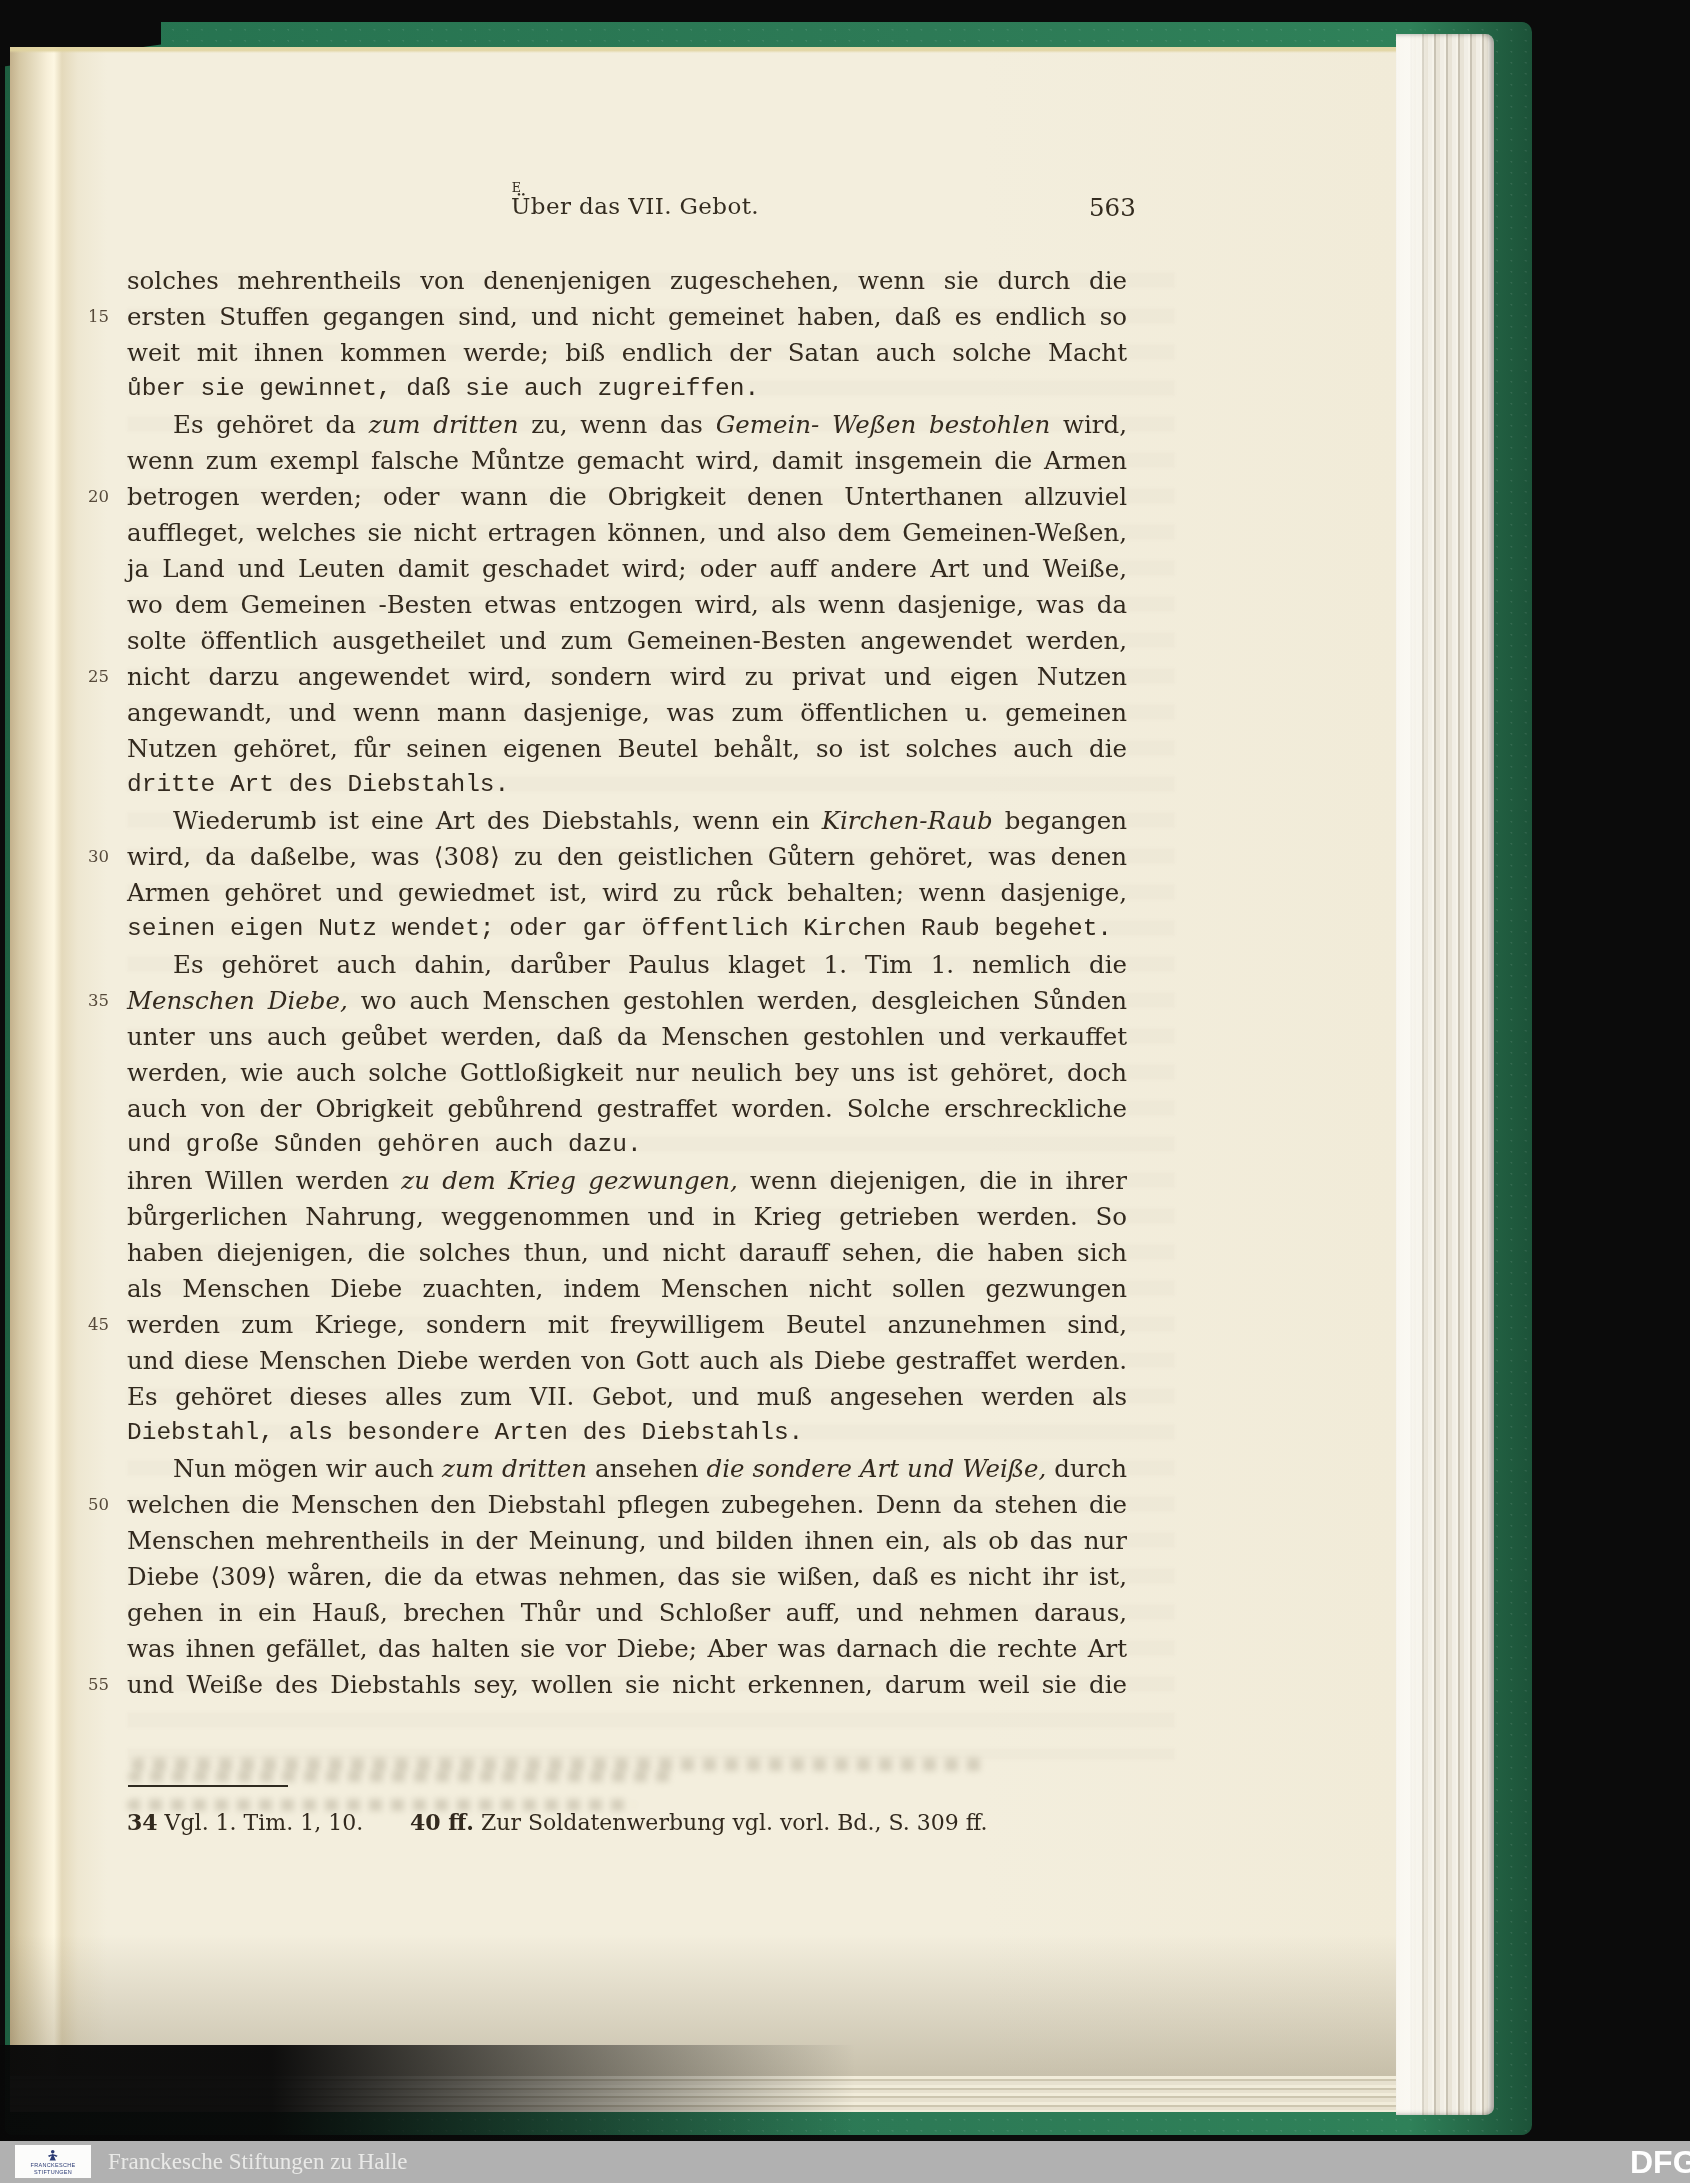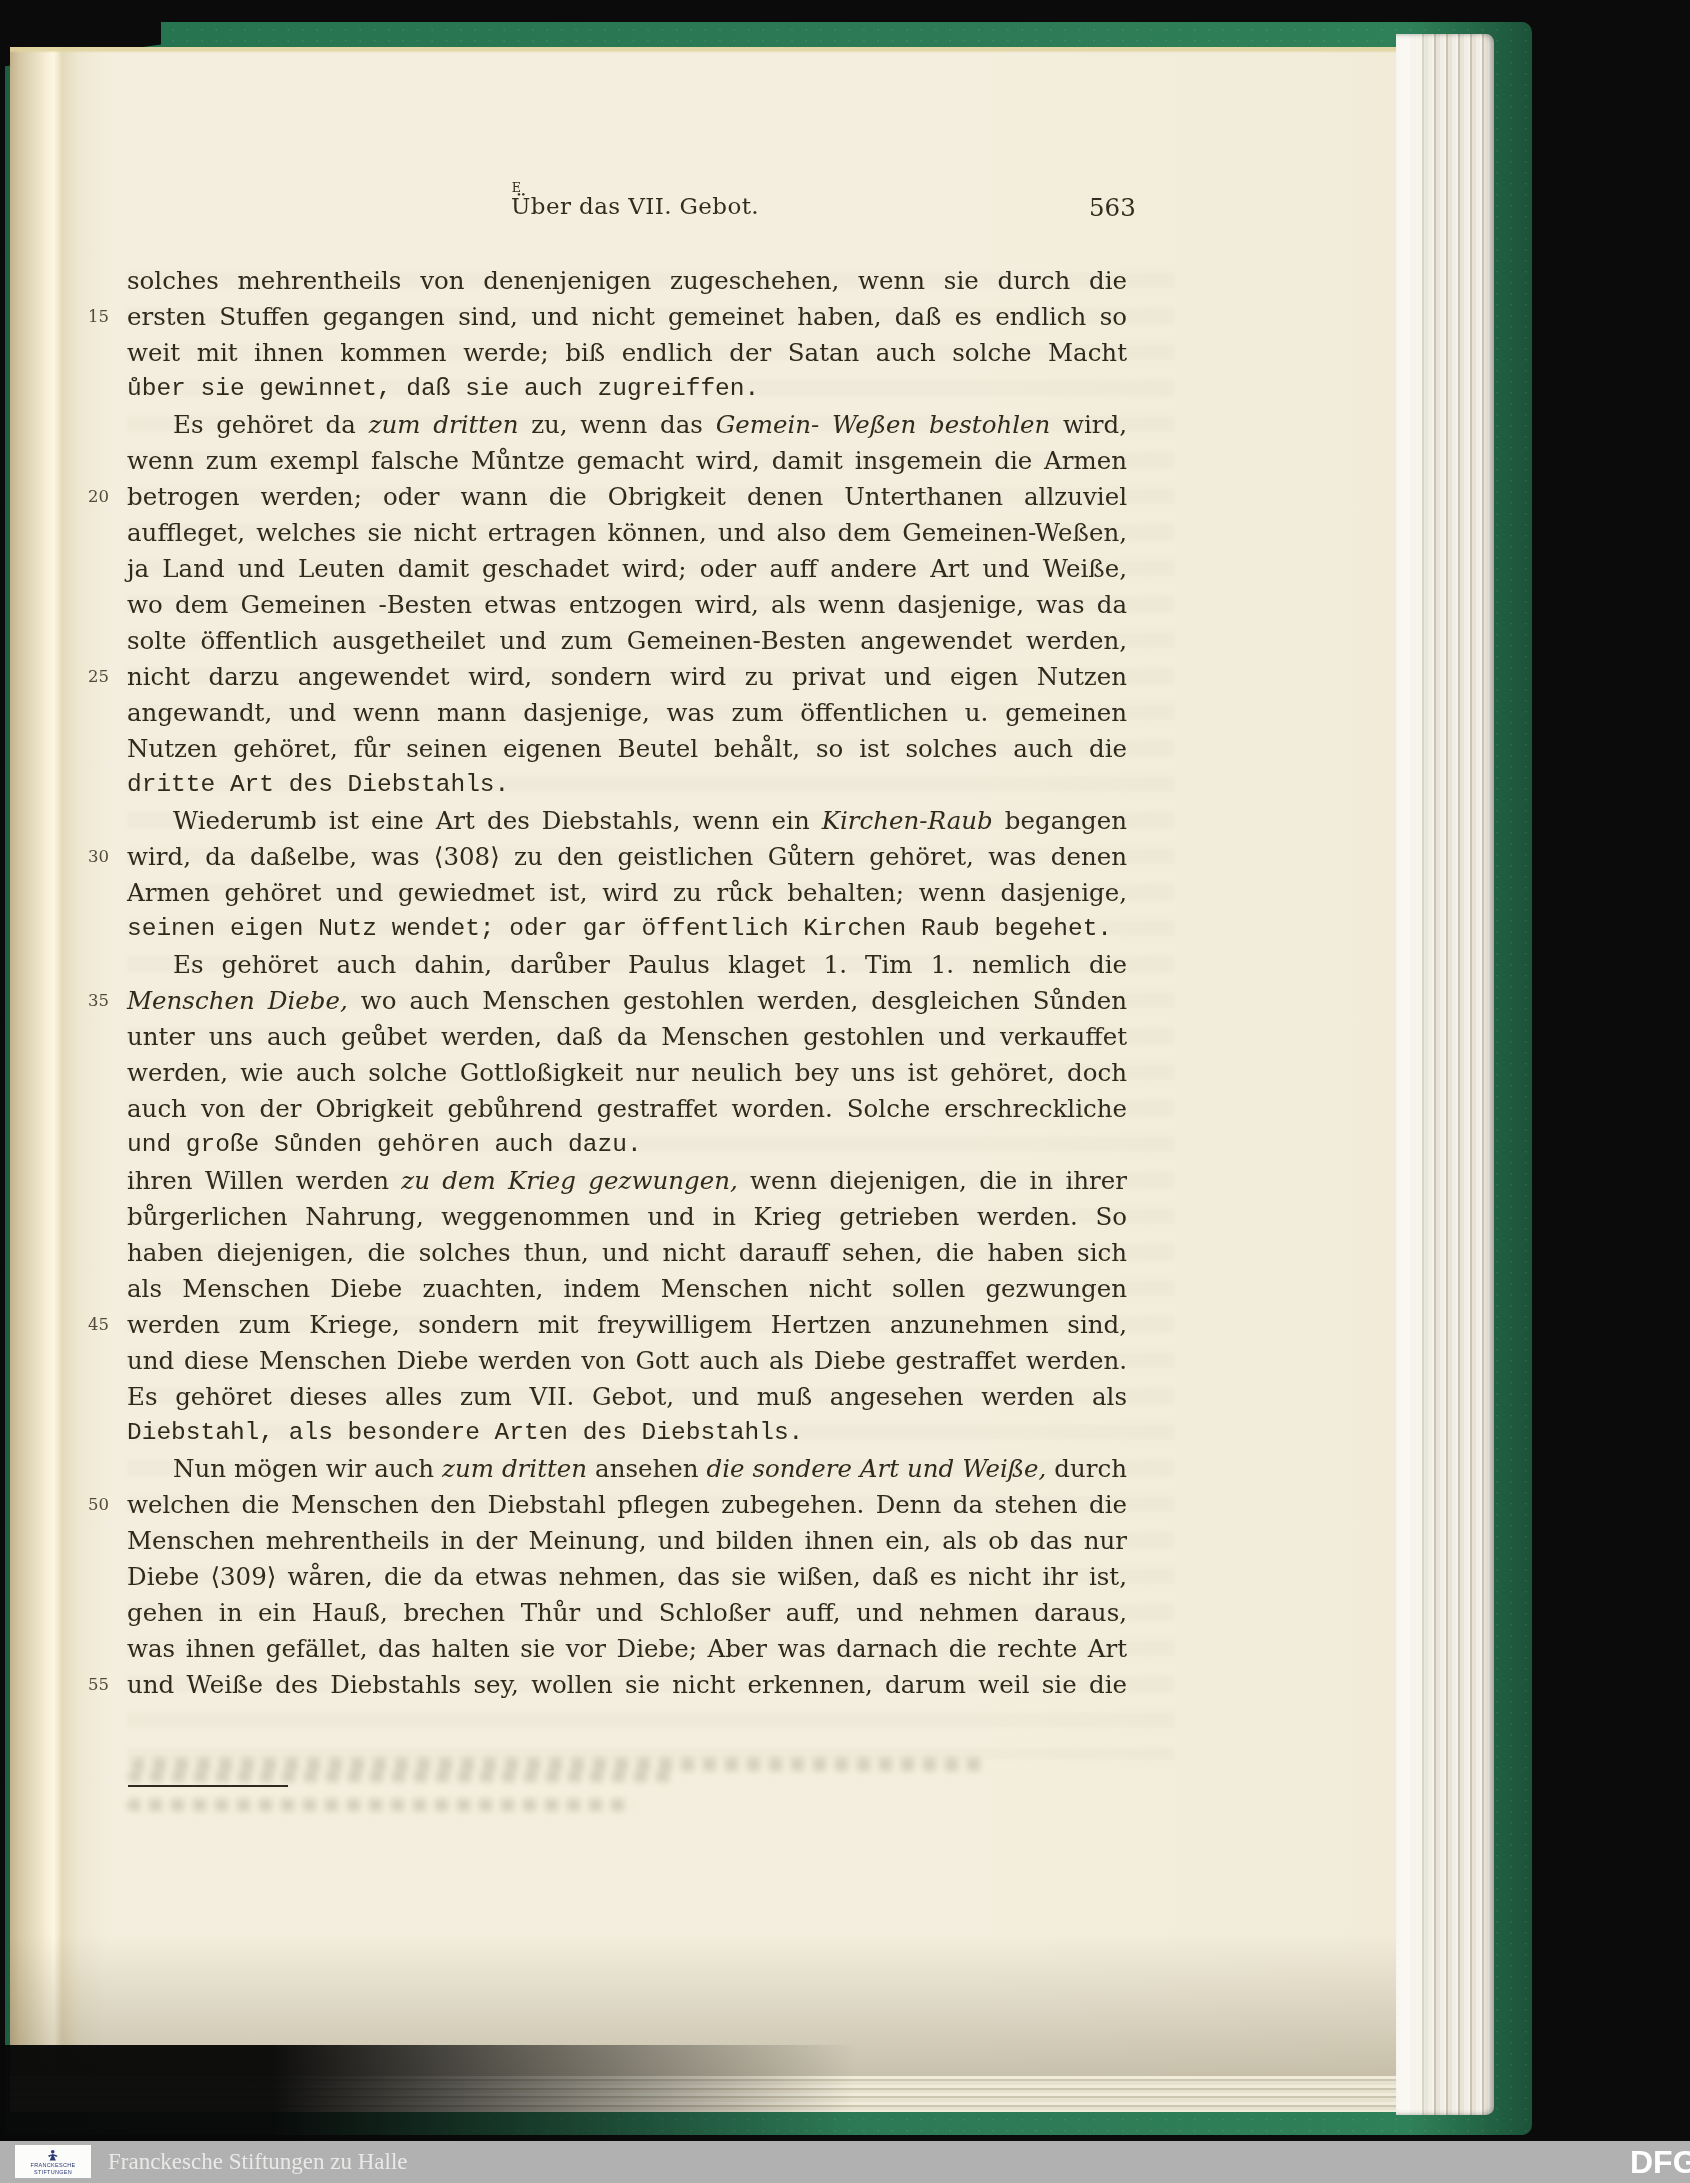--- a/index.html
+++ b/index.html
@@ -113,38 +113,42 @@
       <div class="line indent"><span>Es gehöret auch dahin, darůber Paulus klaget 1. Tim 1. nemlich die</span></div>
       <div class="line"><span class="lineno">35</span><span class="it">Menschen Diebe,</span><span> wo auch Menschen gestohlen werden, desgleichen Sůnden</span></div>
       <div class="line"><span>unter uns auch geůbet werden, daß da Menschen gestohlen und verkauffet</span></div>
       <div class="line"><span>werden, wie auch solche Gottloßigkeit nur neulich bey uns ist gehöret, doch</span></div>
       <div class="line"><span>auch von der Obrigkeit gebůhrend gestraffet worden. Solche erschreckliche</span></div>
       <div class="line para-end"><span>und große Sůnden gehören auch dazu.</span></div>
       <div class="line"><span>ihren Willen werden </span><span class="it">zu dem Krieg gezwungen,</span><span> wenn diejenigen, die in ihrer</span></div>
       <div class="line"><span>bůrgerlichen Nahrung, weggenommen und in Krieg getrieben werden. So</span></div>
       <div class="line"><span>haben diejenigen, die solches thun, und nicht darauff sehen, die haben sich</span></div>
       <div class="line"><span>als Menschen Diebe zuachten, indem Menschen nicht sollen gezwungen</span></div>
-      <div class="line"><span class="lineno">45</span><span>werden zum Kriege, sondern mit freywilligem Hertzen anzunehmen sind,</span></div>
+      <div class="line"><span class="lineno">45</span><span>werden zum Kriege, sondern mit freywilligem Beutel anzunehmen sind,</span></div>
       <div class="line"><span>und diese Menschen Diebe werden von Gott auch als Diebe gestraffet werden.</span></div>
       <div class="line"><span>Es gehöret dieses alles zum VII. Gebot, und muß angesehen werden als</span></div>
       <div class="line para-end"><span>Diebstahl, als besondere Arten des Diebstahls.</span></div>
       <div class="line indent"><span>Nun mögen wir auch </span><span class="it">zum dritten</span><span> ansehen </span><span class="it">die sondere Art und Weiße,</span><span> durch</span></div>
       <div class="line"><span class="lineno">50</span><span>welchen die Menschen den Diebstahl pflegen zubegehen. Denn da stehen die</span></div>
       <div class="line"><span>Menschen mehrentheils in der Meinung, und bilden ihnen ein, als ob das nur</span></div>
       <div class="line"><span>Diebe ⟨309⟩ wåren, die da etwas nehmen, das sie wißen, daß es nicht ihr ist,</span></div>
       <div class="line"><span>gehen in ein Hauß, brechen Thůr und Schloßer auff, und nehmen daraus,</span></div>
       <div class="line"><span>was ihnen gefället, das halten sie vor Diebe; Aber was darnach die rechte Art</span></div>
       <div class="line"><span class="lineno">55</span><span>und Weiße des Diebstahls sey, wollen sie nicht erkennen, darum weil sie die</span></div>
     </div>
 
   <div class="ghost" style="left:131px;top:1758px;width:854px;height:12.7px;"></div>
   <div class="ghost" style="left:128px;top:1771px;width:549px;height:11px;"></div>
   <div class="ghost" style="left:127px;top:1799px;width:507px;height:12px;"></div>
 
   <div class="fn-rule"></div>
+  <div class="footnote">
+    <span class="fn-item fn1"><b>34</b><span> Vgl. 1. Tim. 1, 10.</span></span>
+    <span class="fn-item fn2"><b>40 ff.</b><span> Zur Soldatenwerbung vgl. vorl. Bd., S. 309 ff.</span></span>
+  </div>
 
   <div class="bottom-bar">
     <div class="logo-box">
       <svg class="logo-mark" viewBox="0 0 18 16">
         <g fill="#2a3a74">
           <circle cx="9" cy="3.2" r="2.4"></circle>
           <path d="M9 5.5 L13.2 15 H4.8 Z"></path>
           <path d="M2.5 8.5 Q9 4.5 15.5 8.5 L13.8 10.2 Q9 7.2 4.2 10.2 Z"></path>
         </g>
       </svg>

